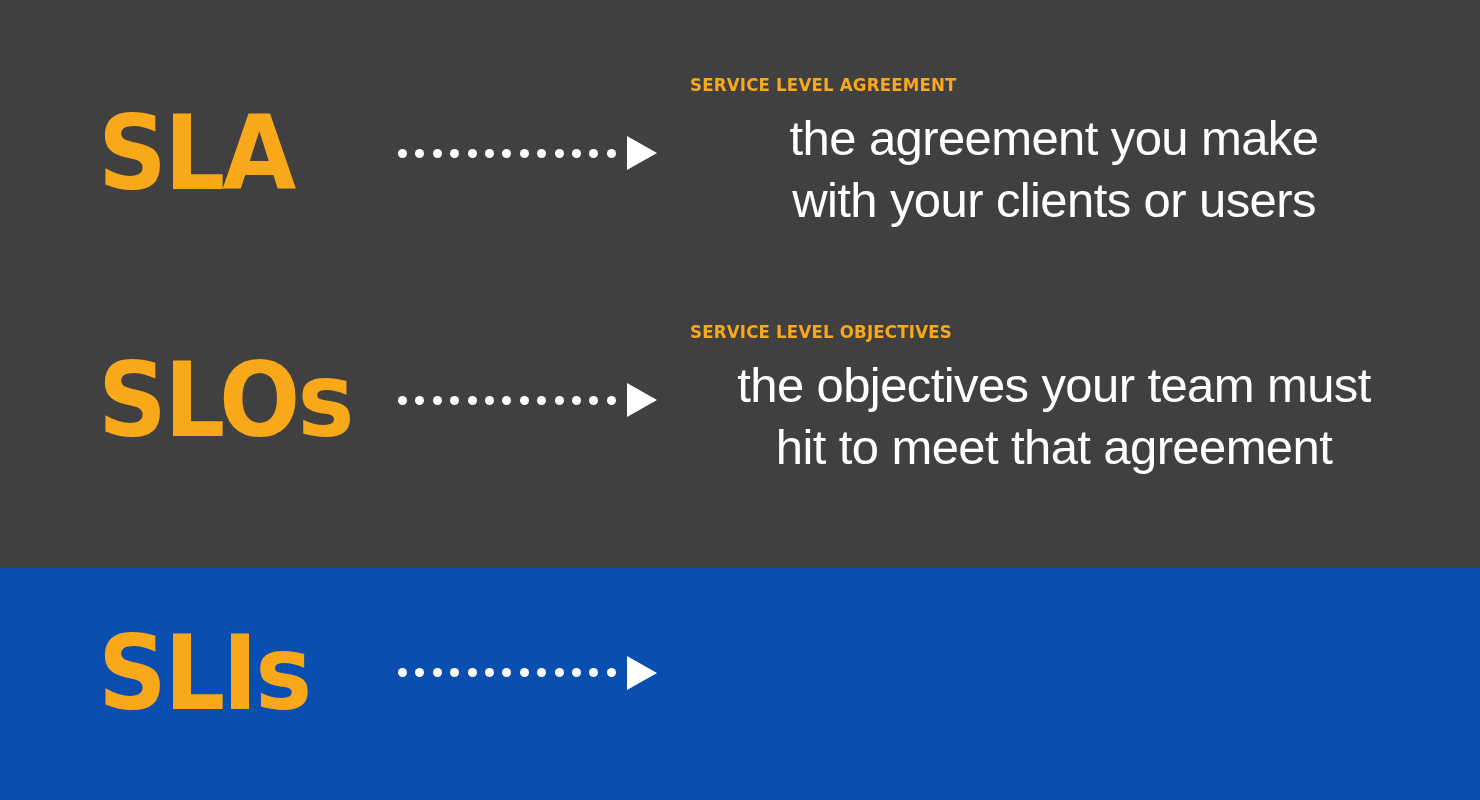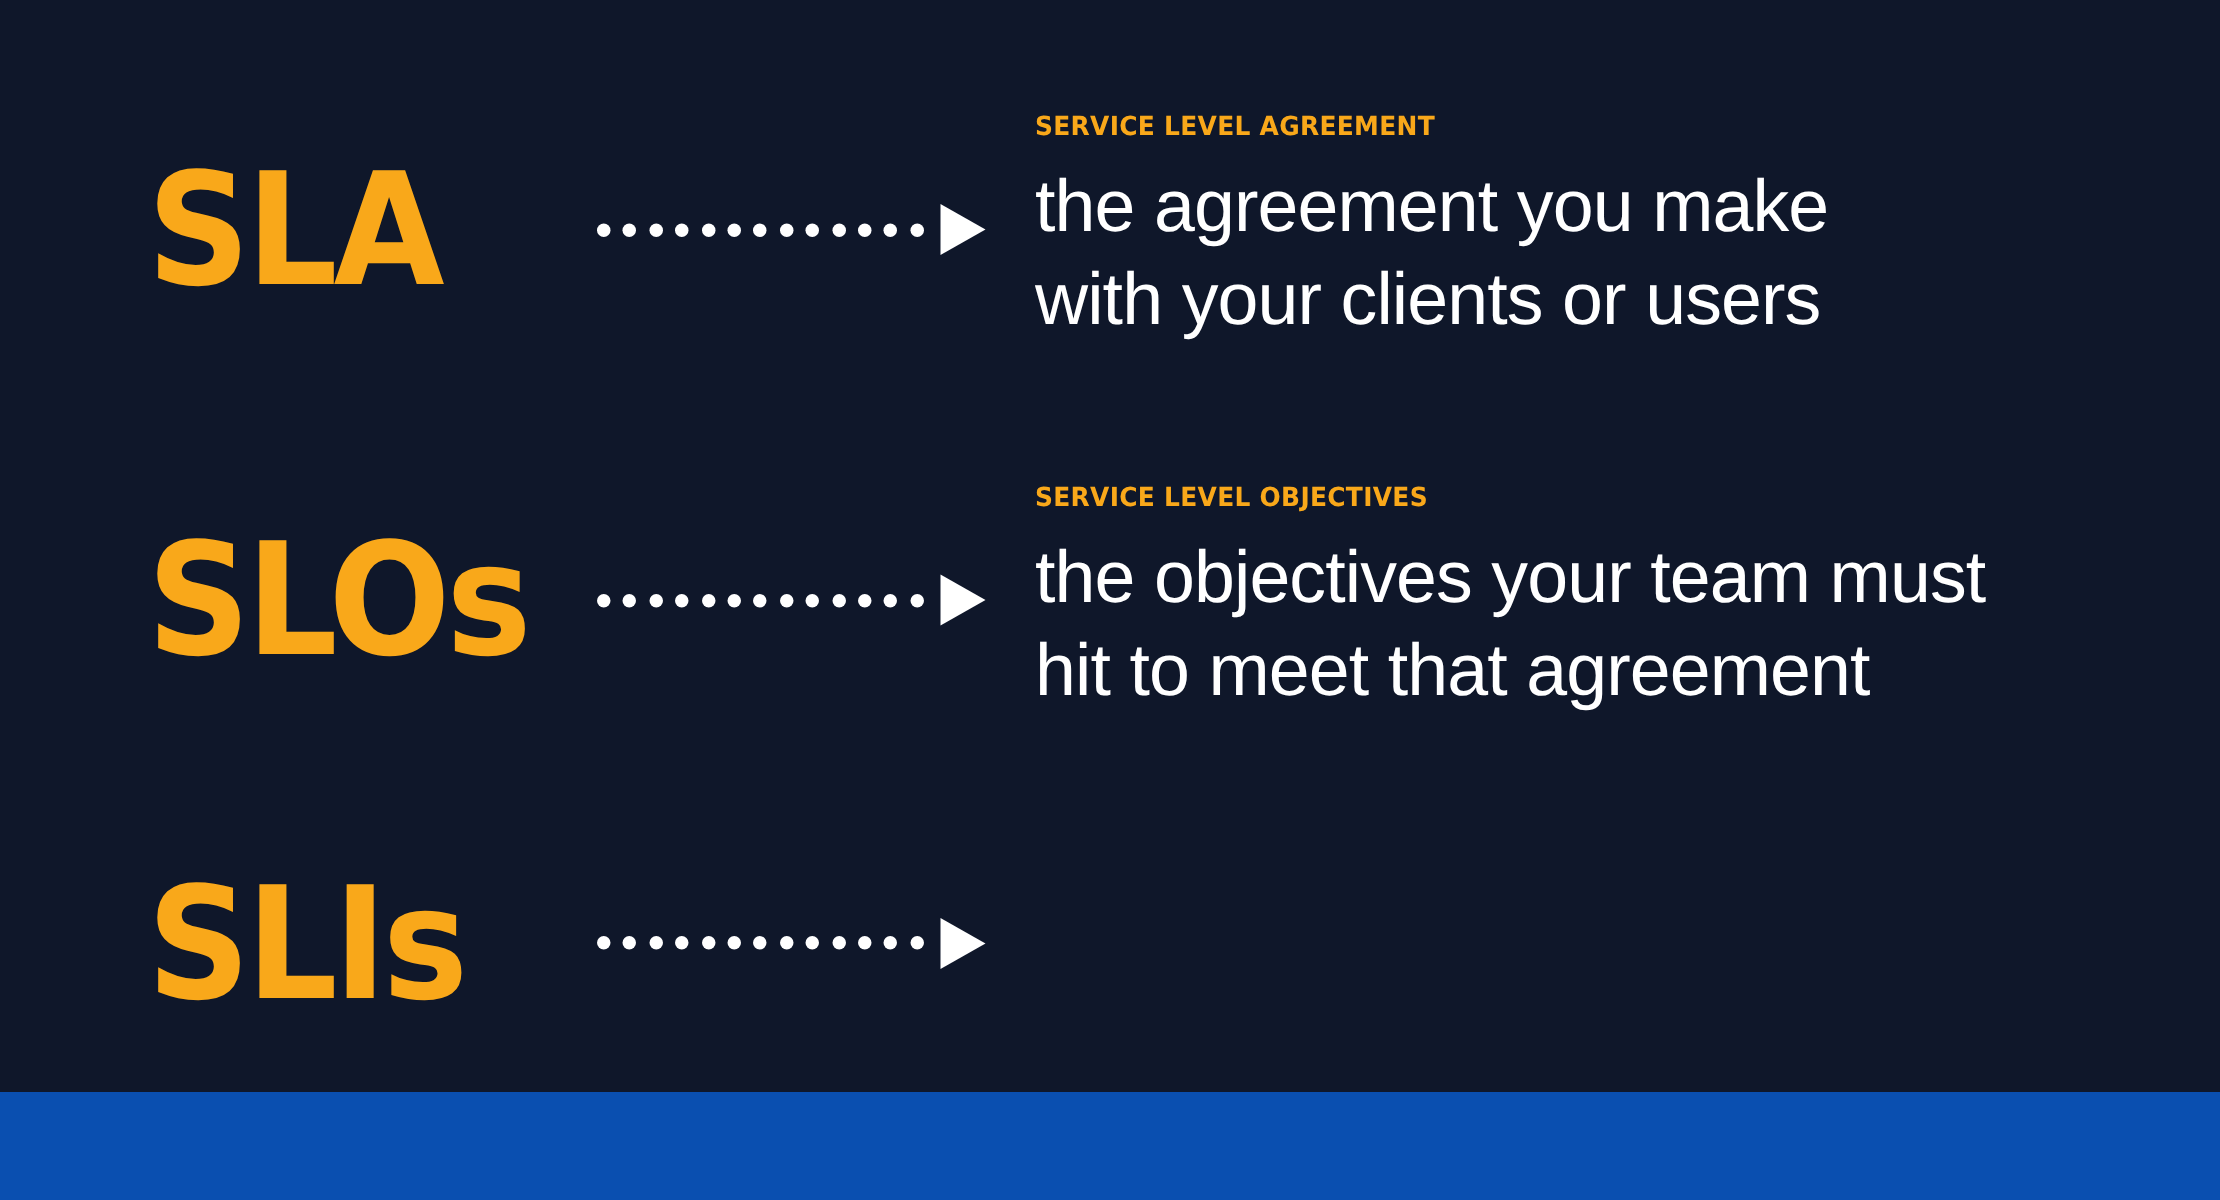--- a/index.html
+++ b/index.html
@@ -11,38 +11,38 @@
     width: 1480px;
     height: 800px;
     background: #0A4FB0;
     font-family: "Liberation Sans", sans-serif;
     overflow: hidden;
   }
 
   .board {
     position: relative;
     width: 1480px;
-    height: 728px;
-    background: #0f172a;
+    height: 568px;
+    background: #404040;
     box-sizing: border-box;
   }
 
   .row {
     position: absolute;
     left: 0;
     width: 1480px;
     display: flex;
     flex-direction: row;
     align-items: center;
   }
 
   
   .row-0 { top: 78px;  height: 150px; }
   .row-1 { top: 320px; height: 160px; }
-  .row-2 { top: 546px; height: 165px; }
+  .row-2 { top: 590px; height: 165px; }
 
   
   .acronym-col {
     width: 398px;
     padding-left: 98px;
     box-sizing: border-box;
     flex: 0 0 398px;
     display: flex;
     align-items: center;
   }
@@ -117,20 +117,21 @@
     text-transform: uppercase;
   }
   .body-text {
     color: #ffffff;
     font-family: "Liberation Sans", sans-serif;
     font-weight: 400;
     font-size: 49px;
     line-height: 62px;
     letter-spacing: -0.6px;
     white-space: pre-line;
+    text-align: center;
   }
 </style>
 </head>
 <body>
 
 <div class="board">
 
   <div class="row row-0">
     <div class="acronym-col">
       <div class="acronym">SLA</div>

